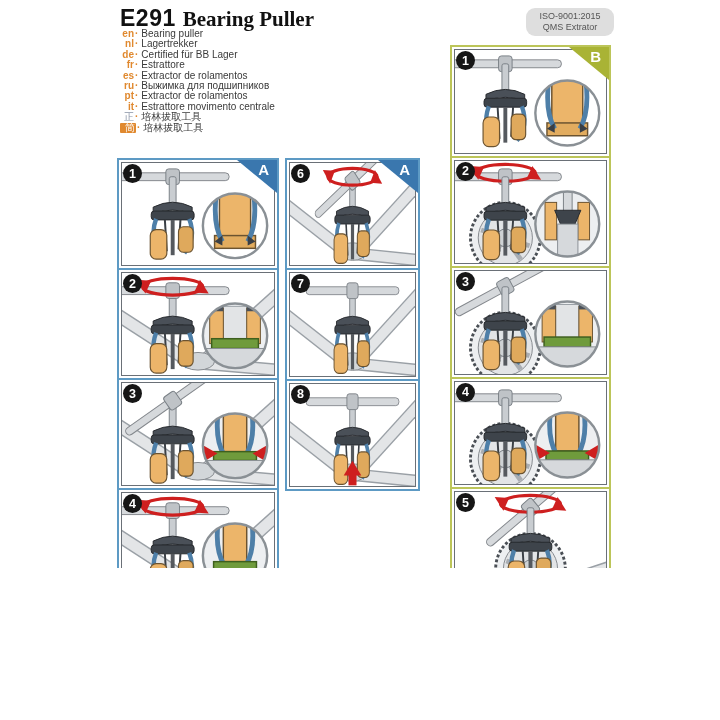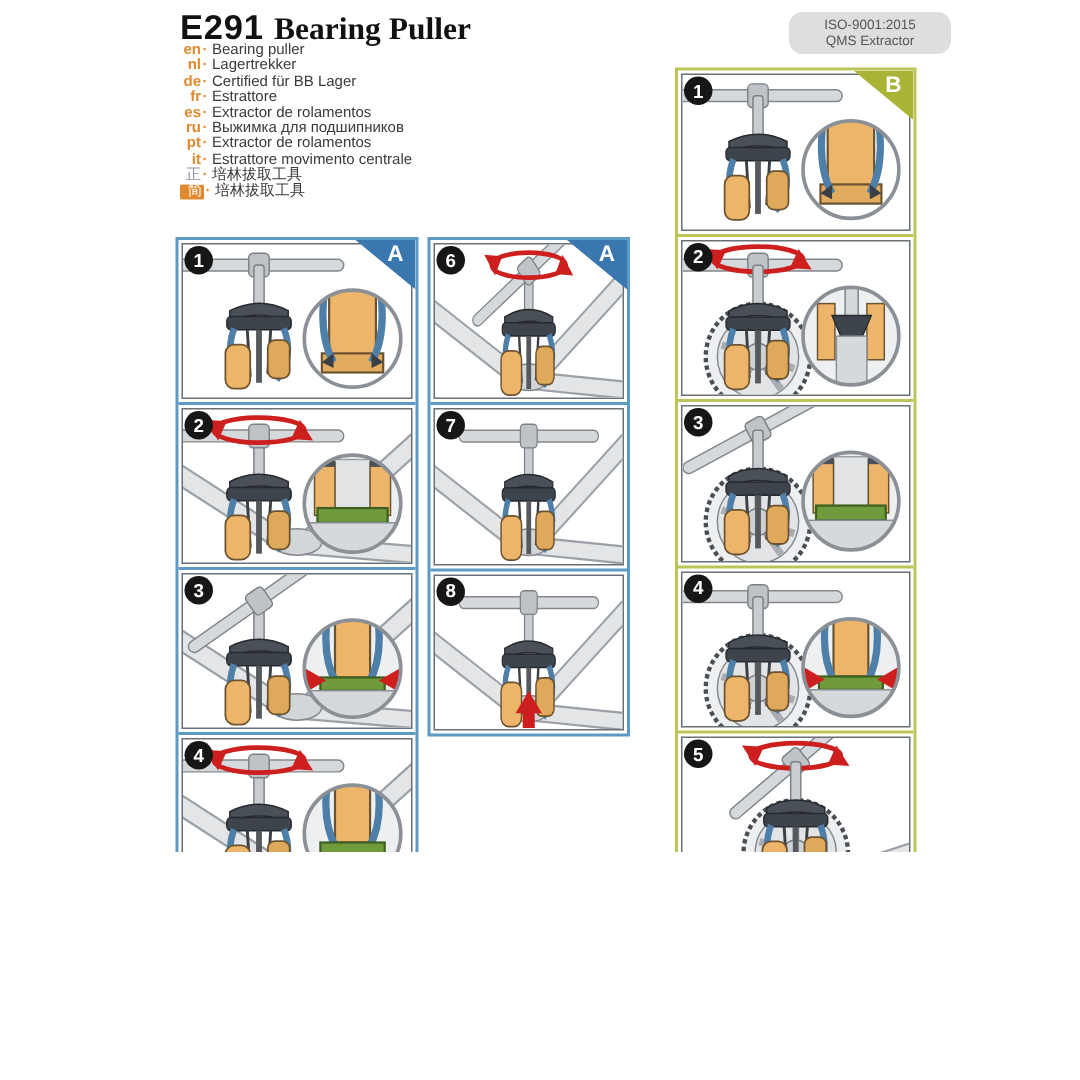--- a/index.html
+++ b/index.html
@@ -3,21 +3,21 @@
 <meta charset="utf-8">
 <style>
   html,body{margin:0;padding:0;background:#fff;}
   .page{position:relative;width:720px;height:568px;background:#fff;overflow:hidden;
         font-family:"Liberation Sans",sans-serif;color:#222;}
 
   
   .title{position:absolute;left:120px;top:5px;white-space:nowrap;}
   .t-code{font-weight:bold;font-size:23px;color:#111;letter-spacing:0.5px;}
   .t-name{font-family:"Liberation Serif",serif;font-weight:bold;font-size:21px;color:#111;margin-left:7px;}
-  .cert{position:absolute;left:526px;top:8px;width:84px;padding:3px 12px;background:#DEDEDE;
+  .cert{position:absolute;left:526px;top:8px;width:84px;padding:3px 2px;background:#DEDEDE;
         border-radius:9px;text-align:center;font-size:9px;line-height:11px;color:#555;}
 
   
   .langs{position:absolute;left:120px;top:29px;font-size:10px;line-height:10.4px;color:#3A3A3A;}
   .lang-row{display:flex;align-items:baseline;}
   .lang-code{display:inline-block;min-width:14px;text-align:right;color:#E0892F;font-weight:bold;}
   .lang-dot{color:#E0892F;margin:0 3px 0 1px;font-weight:bold;}
   .lang-code.cjk-tw{color:#8A94A6;font-weight:normal;}
   .lang-code.cjk-cn{color:#fff;background:#E0892F;padding:0 1px;border-radius:1px;font-weight:normal;}
 
@@ -175,21 +175,21 @@
         <circle cx="116" cy="64" r="33" fill="none" stroke="#8A9095" stroke-width="2.5"></circle>
       </g>
     </defs>
   </svg>
 
   <div class="title">
     <span class="t-code">E291</span><span class="t-name">Bearing Puller</span>
   </div>
   <div class="cert">
     <div>ISO-9001:2015</div>
-    <div>QMS Extractor</div>
+    <div>QMS Extrator</div>
   </div>
 
   <div class="langs">
     <div class="lang-row">
         <span class="lang-code">en</span>
         <span class="lang-dot">·</span>
         <span class="lang-text">Bearing puller</span>
       </div>
     <div class="lang-row">
         <span class="lang-code">nl</span>

